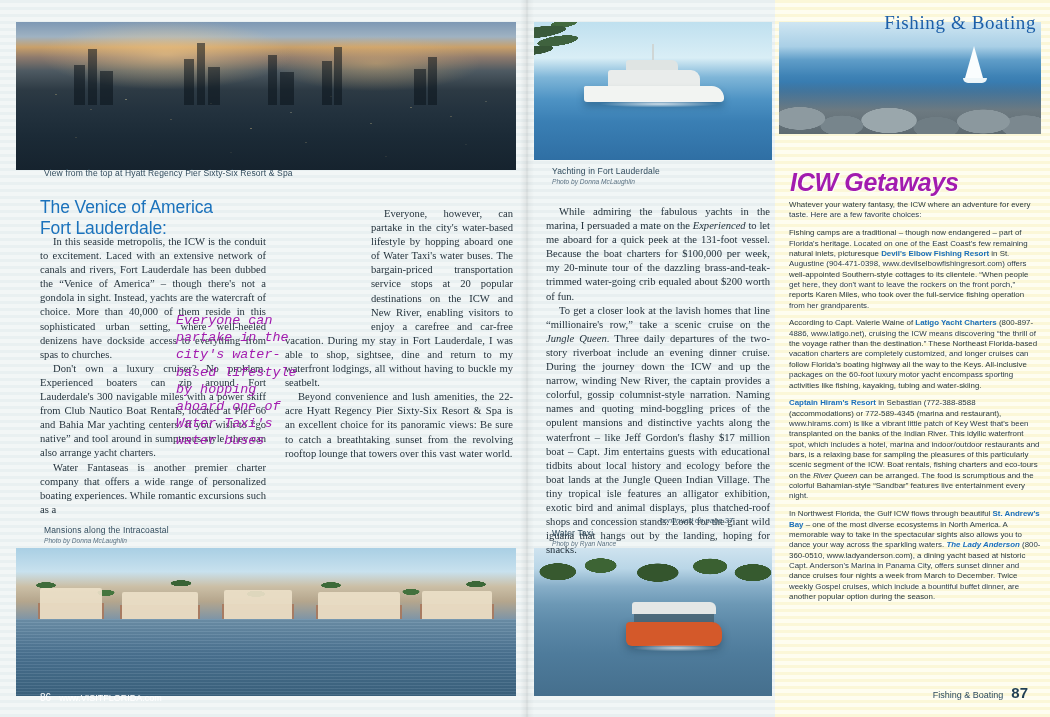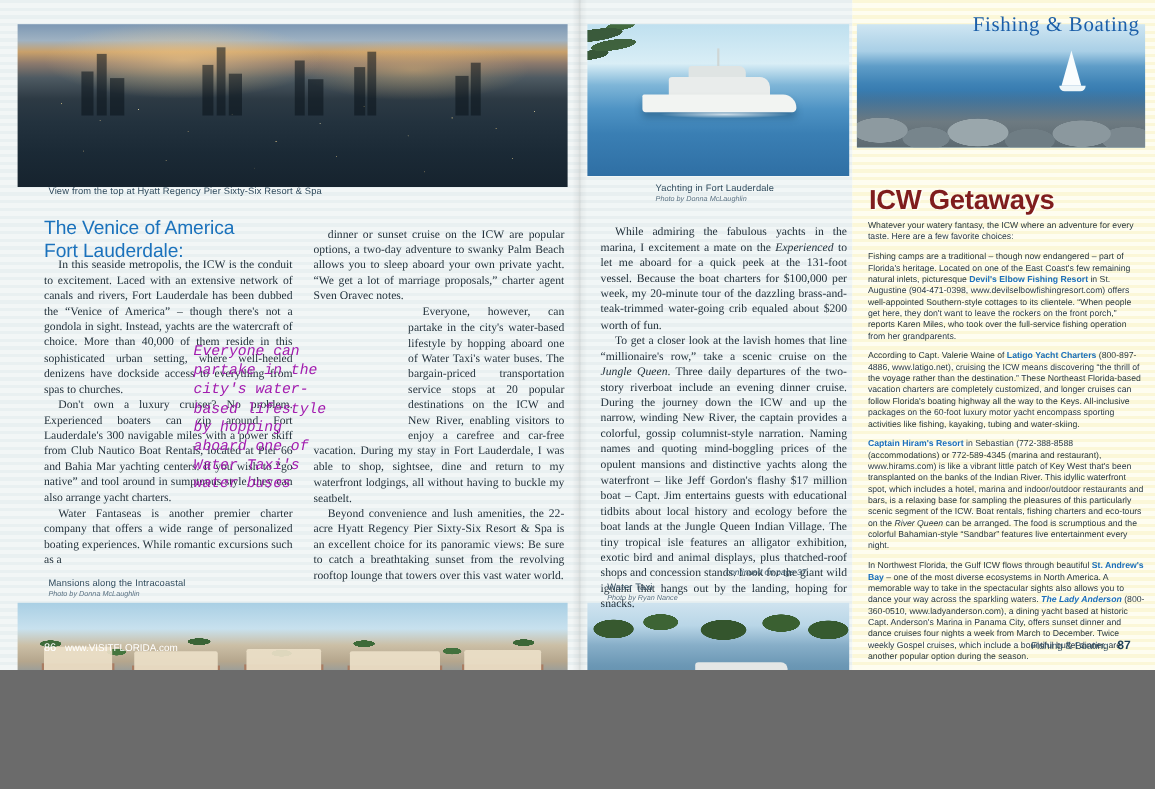--- a/index.html
+++ b/index.html
@@ -8,21 +8,21 @@
     margin: 0; padding: 0;
     background: #6b6b6b;
   }
   body {
     font-family: "Liberation Serif", serif;
   }
 
   #page {
     position: relative;
     width: 1050px;
-    height: 609px;
+    height: 717px;
     overflow: hidden;
     background: #ffffff;
   }
 
   
   .paper {
     position: absolute;
     inset: 0;
     background-color: #fdfdf2;
     background-image: repeating-linear-gradient(
@@ -346,23 +346,24 @@
   }
 
   
   #sidebar-title {
     position: absolute;
     left: 790px; top: 168px;
     font-family: "Liberation Sans", sans-serif;
     font-weight: bold;
     font-size: 25px;
     letter-spacing: -0.3px;
-    color: #7f1d1d;
+    color: #a21caf;
     text-shadow: 1px 1px 0 rgba(255,255,255,.8);
     z-index: 16;
+    font-style: italic;
   }
   #sidebar-body {
     position: absolute;
     left: 789px; top: 200px; width: 252px;
     font-family: "Liberation Sans", sans-serif;
     font-size: 7.9px;
     line-height: 10.35px;
     color: #2a3a44;
     z-index: 14;
   }
@@ -379,21 +380,21 @@
   }
   #footer-left {
     left: 40px; bottom: 14px;
     font-size: 9px; color: #ffffff;
   }
   #footer-left .pageno { font-weight: normal; font-size: 10px; margin-right: 8px; }
   #footer-right {
     right: 22px; bottom: 16px;
     font-size: 9px; color: #2c4b60;
   }
-  #footer-right .pageno { font-weight: bold; font-size: 11px; margin-left: 8px; color: #1f3f55; }
+  #footer-right .pageno { font-weight: bold; font-size: 15px; margin-left: 8px; color: #1f3f55; }
 </style>
 </head>
 <body>
 
 <div id="page">
 
   <div class="paper"></div>
   <div class="left-page"></div>
   <div class="mid-page"></div>
   <div class="right-page"></div>
@@ -421,21 +422,21 @@
   </div>
 
   <div class="photo" id="photo-yacht">
     <div class="palm"></div>
     <div class="mast"></div>
     <div class="bridge"></div>
     <div class="deck"></div>
     <div class="hull"></div>
     <div class="wake"></div>
   </div>
-  <div class="caption" style="left:552px; top:166px; width:220px;margin-left:44px;">
+  <div class="caption" style="left:552px; top:166px; width:220px;">
     <div class="cap-title">Yachting in Fort Lauderdale</div>
     <div class="cap-credit">Photo by Donna McLaughlin</div>
   </div>
 
   <div class="photo" id="photo-bay">
     <div class="sail"></div>
     <div class="boat"></div>
     <div class="rocks"></div>
   </div>
 
@@ -478,27 +479,26 @@
   <div class="col" id="col1" style="left:40px; top:235px; width:226px; height:290px;">
     <div class="wrapshape-r" style="height:0;"></div>
     <p>In this seaside metropolis, the ICW is the conduit to excitement. Laced with an extensive network of canals and rivers, Fort Lauderdale has been dubbed the “Venice of America” – though there's not a gondola in sight. Instead, yachts are the watercraft of choice. More than 40,000 of them reside in this sophisticated urban setting, where well-heeled denizens have dockside access to everything from spas to churches.</p>
     <p>Don't own a luxury cruiser? No problem. Experienced boaters can zip around Fort Lauderdale's 300 navigable miles with a power skiff from Club Nautico Boat Rentals, located at Pier 66 and Bahia Mar yachting centers. If you wish to “go native” and tool around in sumptuous style, they can also arrange yacht charters.</p>
     <p>Water Fantaseas is another premier charter company that offers a wide range of personalized boating experiences. While romantic excursions such as a</p>
   </div>
 
   <div class="pullquote" style="left:176px; top:312px; width:136px;">Everyone can partake in the city's water-based lifestyle by hopping aboard one of Water Taxi's water buses</div>
 
   <div class="col" id="col2" style="left:285px; top:207px; width:228px; height:320px;">
-    <p>dinner or sunset cruise on the ICW are popular options, a two-day adventure to swanky Palm Beach allows you to sleep aboard your own private yacht. “We get a lot of marriage proposals,” charter agent Sven Oravec notes.</p>
     <p><span class="wrapshape"></span><span>Everyone, however, can partake in the city's water-based lifestyle by hopping aboard one of Water Taxi's water buses. The bargain-priced transportation service stops at 20 popular destinations on the ICW and New River, enabling visitors to enjoy a carefree and car-free vacation. During my stay in Fort Lauderdale, I was able to shop, sightsee, dine and return to my waterfront lodgings, all without having to buckle my seatbelt.</span></p>
     <p>Beyond convenience and lush amenities, the 22-acre Hyatt Regency Pier Sixty-Six Resort &amp; Spa is an excellent choice for its panoramic views: Be sure to catch a breathtaking sunset from the revolving rooftop lounge that towers over this vast water world.</p>
   </div>
 
   <div class="col" id="col3" style="left:546px; top:205px; width:224px; height:325px;">
-    <p><span>While admiring the fabulous yachts in the marina, I excitement a mate on the </span><i>Experienced</i><span> to let me aboard for a quick peek at the 131-foot vessel. Because the boat charters for $100,000 per week, my 20-minute tour of the dazzling brass-and-teak-trimmed water-going crib equaled about $200 worth of fun.</span></p>
+    <p><span>While admiring the fabulous yachts in the marina, I persuaded a mate on the </span><i>Experienced</i><span> to let me aboard for a quick peek at the 131-foot vessel. Because the boat charters for $100,000 per week, my 20-minute tour of the dazzling brass-and-teak-trimmed water-going crib equaled about $200 worth of fun.</span></p>
     <p><span>To get a closer look at the lavish homes that line “millionaire's row,” take a scenic cruise on the </span><i>Jungle Queen</i><span>. Three daily departures of the two-story riverboat include an evening dinner cruise. During the journey down the ICW and up the narrow, winding New River, the captain provides a colorful, gossip columnist-style narration. Naming names and quoting mind-boggling prices of the opulent mansions and distinctive yachts along the waterfront – like Jeff Gordon's flashy $17 million boat – Capt. Jim entertains guests with educational tidbits about local history and ecology before the boat lands at the Jungle Queen Indian Village. The tiny tropical isle features an alligator exhibition, exotic bird and animal displays, plus thatched-roof shops and concession stands. Look for the giant wild iguana that hangs out by the landing, hoping for snacks.</span></p>
   </div>
   <div class="continued" style="left:660px; top:516px;">continued on page 37</div>
 
   <div id="sidebar-title">ICW Getaways</div>
   <div id="sidebar-body">
     <p>Whatever your watery fantasy, the ICW where an adventure for every taste. Here are a few favorite choices:</p>
     <p><span>Fishing camps are a traditional – though now endangered – part of Florida's heritage. Located on one of the East Coast's few remaining natural inlets, picturesque </span><b>Devil's Elbow Fishing Resort</b><span> in St. Augustine (904-471-0398, www.devilselbowfishingresort.com) offers well-appointed Southern-style cottages to its clientele. “When people get here, they don't want to leave the rockers on the front porch,” reports Karen Miles, who took over the full-service fishing operation from her grandparents.</span></p>
     <p><span>According to Capt. Valerie Waine of </span><b>Latigo Yacht Charters</b><span> (800-897-4886, www.latigo.net), cruising the ICW means discovering “the thrill of the voyage rather than the destination.” These Northeast Florida-based vacation charters are completely customized, and longer cruises can follow Florida's boating highway all the way to the Keys. All-inclusive packages on the 60-foot luxury motor yacht encompass sporting activities like fishing, kayaking, tubing and water-skiing.</span></p>
     <p><b>Captain Hiram's Resort</b><span> in Sebastian (772-388-8588 (accommodations) or 772-589-4345 (marina and restaurant), www.hirams.com) is like a vibrant little patch of Key West that's been transplanted on the banks of the Indian River. This idyllic waterfront spot, which includes a hotel, marina and indoor/outdoor restaurants and bars, is a relaxing base for sampling the pleasures of this particularly scenic segment of the ICW. Boat rentals, fishing charters and eco-tours on the </span><i>River Queen</i><span> can be arranged. The food is scrumptious and the colorful Bahamian-style “Sandbar” features live entertainment every night.</span></p>

